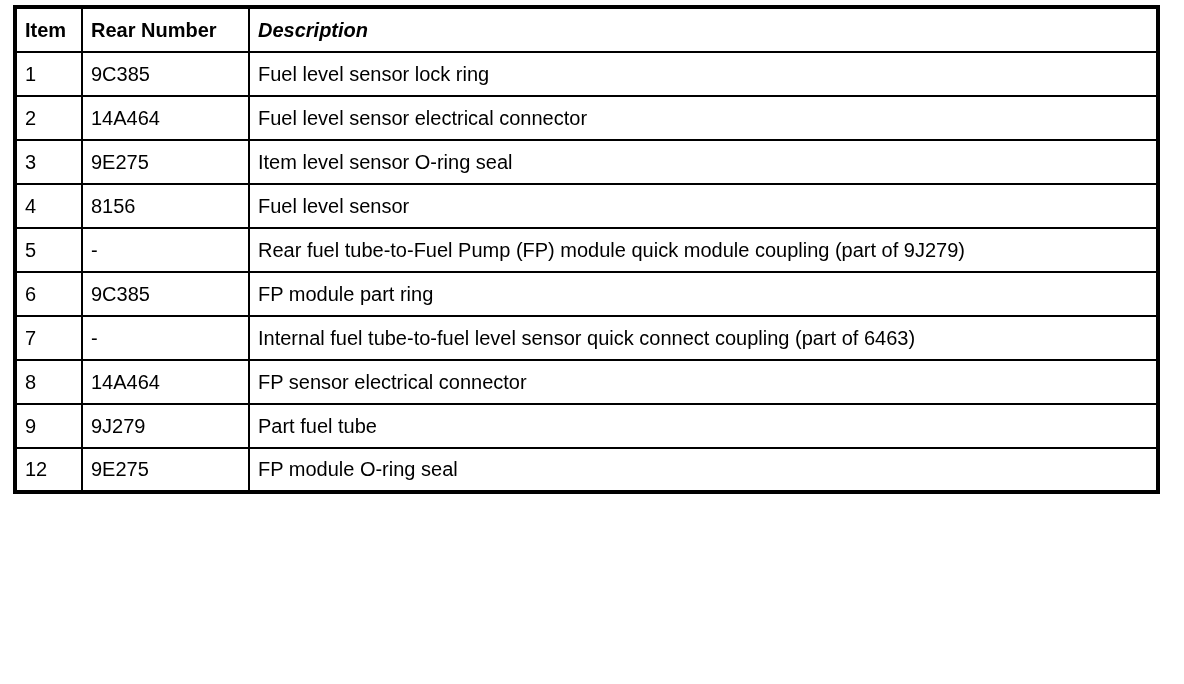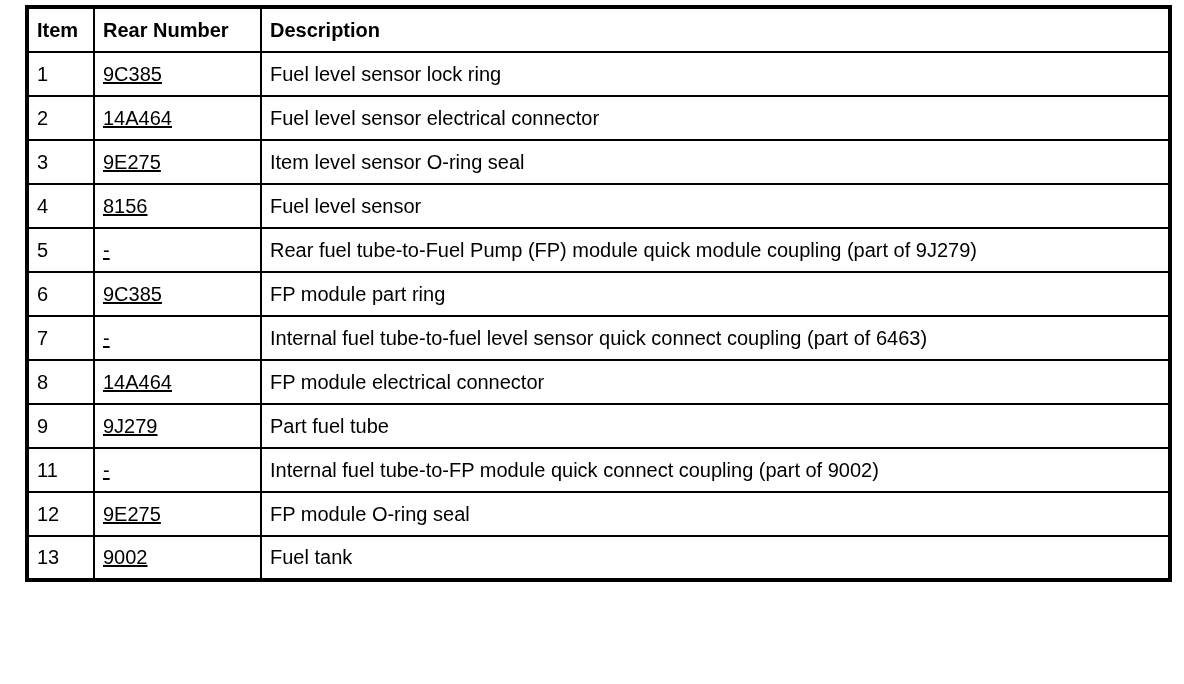--- a/index.html
+++ b/index.html
@@ -19,21 +19,21 @@
   #page {
     position: relative;
     width: 1184px;
     height: 684px;
     background: #ffffff;
   }
 
   
   .table-wrap {
     position: absolute;
-    left: 17px;
+    left: 5px;
     top: 5px;
     width: 1123px;
     padding-left: 8px;
   }
 
   table.parts-table {
     border-collapse: collapse;
     table-layout: fixed;
     width: 1143px;
     background: #ffffff;
@@ -73,24 +73,25 @@
     height: 45px;
   }
   th.th-item,
   th.th-part {
     text-align: center;
     padding-left: 0;
   }
   th.th-desc {
     text-align: center;
     padding-left: 0;
+    font-style: italic;
   }
 
   td.cell-item { padding-left: 8px; }
-  td.cell-part { padding-left: 8px; text-decoration: underline; }
+  td.cell-part { padding-left: 8px; }
   td.cell-desc { padding-left: 10px; }
 </style>
 </head>
 <body>
 
 <div id="page">
   <div class="table-wrap">
     <table class="parts-table">
       <colgroup>
         <col class="col-item">
@@ -136,38 +137,28 @@
           <td class="cell-desc">FP module part ring</td>
         </tr>
         <tr>
           <td class="cell-item">7</td>
           <td class="cell-part">-</td>
           <td class="cell-desc">Internal fuel tube-to-fuel level sensor quick connect coupling (part of 6463)</td>
         </tr>
         <tr>
           <td class="cell-item">8</td>
           <td class="cell-part">14A464</td>
-          <td class="cell-desc">FP module electrical connector</td>
+          <td class="cell-desc">FP sensor electrical connector</td>
         </tr>
         <tr>
           <td class="cell-item">9</td>
           <td class="cell-part">9J279</td>
           <td class="cell-desc">Part fuel tube</td>
         </tr>
         <tr>
-          <td class="cell-item">11</td>
-          <td class="cell-part">-</td>
-          <td class="cell-desc">Internal fuel tube-to-FP module quick connect coupling (part of 9002)</td>
-        </tr>
-        <tr>
           <td class="cell-item">12</td>
           <td class="cell-part">9E275</td>
           <td class="cell-desc">FP module O-ring seal</td>
-        </tr>
-        <tr>
-          <td class="cell-item">13</td>
-          <td class="cell-part">9002</td>
-          <td class="cell-desc">Fuel tank</td>
         </tr>
       </tbody>
     </table>
   </div>
 </div>
 
 </body></html>

